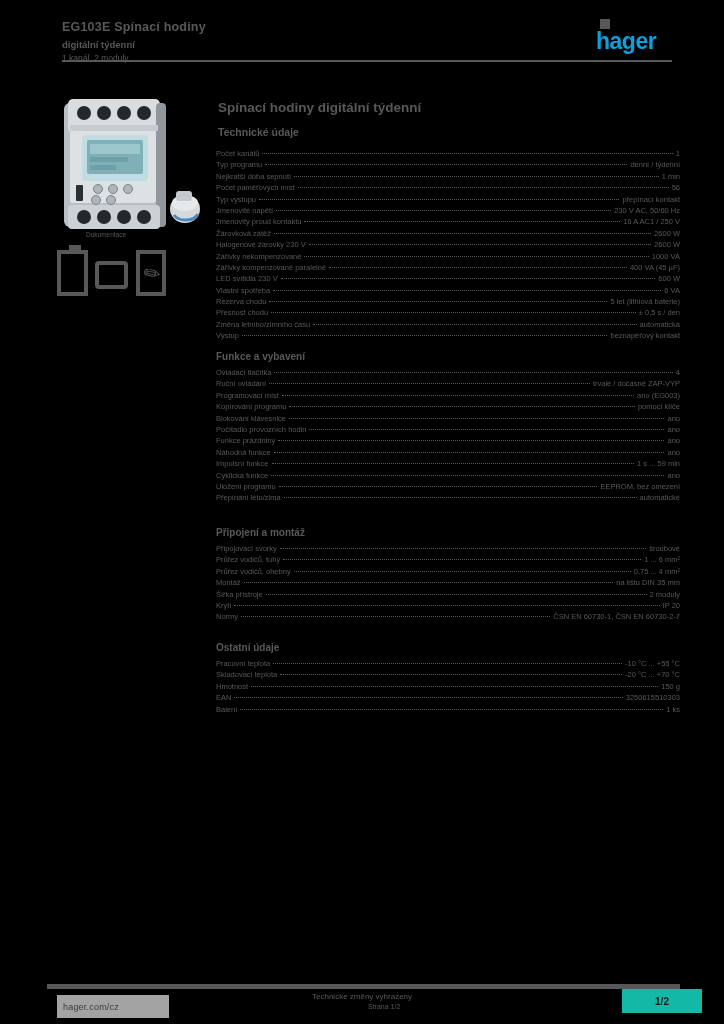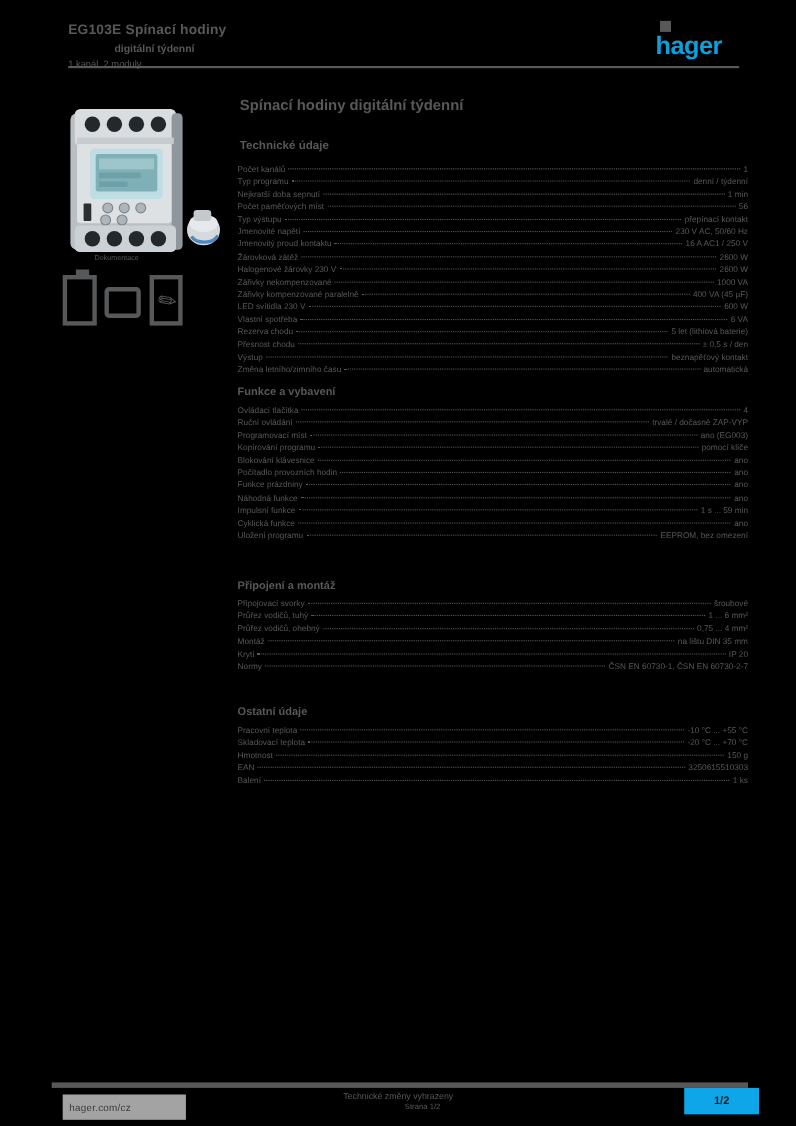--- a/index.html
+++ b/index.html
@@ -6,59 +6,59 @@
   html,body { background:#000; }
   .page {
     position:relative; width:724px; height:1024px; background:#000000;
     font-family:"Liberation Sans", sans-serif; overflow:hidden;
     margin:0 auto;
   }
 
   
   .hdr-left { position:absolute; left:62px; top:20px; color:#56585A; }
   .hdr-ref  { font-size:12.5px; font-weight:bold; line-height:15px; letter-spacing:.2px; }
-  .hdr-sub  { font-size:9.5px; font-weight:bold; line-height:12px; margin-top:4px;margin-left:42px; }
+  .hdr-sub  { font-size:9.5px; font-weight:bold; line-height:12px; margin-top:4px; }
   .hdr-sub2 { font-size:8.5px; line-height:11px; margin-top:2px; }
   .logo-notch { position:absolute; left:600px; top:19px; width:10px; height:10px; background:#56585A; }
   .logo { position:absolute; left:596px; top:29px; font-size:23px; font-weight:bold;
           color:#0CA0DC; letter-spacing:-0.5px; line-height:24px; }
   .hdr-rule { position:absolute; left:62px; top:60px; width:610px; height:2px; background:#56585A; }
 
   
   .figure { position:absolute; left:58px; top:93px; width:145px; height:142px; }
   .fig-caption { position:absolute; left:86px; top:231px; font-size:6.5px; color:#56585A; }
   .doc-icons { position:absolute; left:57px; top:248px; width:120px; height:50px; }
   .dicon { position:absolute; border:4px solid #56585A; background:#000; }
   .dicon-1 { left:0;   top:2px;  width:31px; height:46px; }
   .dicon-1::before { content:""; position:absolute; left:8px; top:-9px; width:12px; height:5px; background:#56585A; }
   .dicon-2 { left:38px; top:13px; width:33px; height:28px; border-radius:4px; }
   .dicon-3 { left:79px; top:2px;  width:30px; height:46px; }
   .dicon-hand { position:absolute; left:4px; top:8px; width:15px; height:24px; color:#56585A; font-size:20px; transform:rotate(-35deg); }
 
   
-  .main-title { position:absolute; left:218px; top:88px; font-size:13.5px; font-weight:bold; color:#56585A; }
+  .main-title { position:absolute; left:218px; top:100px; font-size:13.5px; font-weight:bold; color:#56585A; }
   .intro-label { position:absolute; left:218px; top:126px; font-size:10.5px; font-weight:bold; color:#56585A; }
 
   .spec-block { position:absolute; left:216px; width:464px; }
   .sec-title { font-size:10px; font-weight:bold; color:#56585A; }
   .spec-rows {}
   .spec-row { display:flex; align-items:baseline; height:11.4px; font-size:7.5px; color:#56585A; white-space:nowrap; }
   .spec-label { flex:0 0 auto; }
   .spec-leader { flex:1 1 auto; border-bottom:1px dotted #56585A; margin:0 3px; transform:translateY(-2px); min-width:8px; }
   .spec-value { flex:0 0 auto; text-align:right; }
 
   
   .ftr-rule { position:absolute; left:47px; top:984px; width:633px; height:5px; background:#56585A; }
   .ftr-chip { position:absolute; left:57px; top:995px; width:112px; height:23px; background:#a3a3a3;
               display:flex; align-items:center; padding-left:6px; }
   .ftr-chip span { font-size:9px; color:#3c3c3c; letter-spacing:.2px; }
   .ftr-center { position:absolute; left:312px; top:992px; color:#56585A; }
   .ftr-center .l1 { font-size:8px; line-height:10px; }
   .ftr-center .l2 { font-size:7px; line-height:9px; margin-left:56px; }
-  .ftr-pagebox { position:absolute; left:622px; top:989px; width:68px; height:24px; background:#0ea5e9;
+  .ftr-pagebox { position:absolute; left:622px; top:989px; width:80px; height:24px; background:#14b8a6;
                  display:flex; align-items:center; justify-content:center; }
   .ftr-pagebox span { font-size:10px; font-weight:bold; color:#17181a; }
 </style>
 </head>
 <body>
 
 <div class="page">
 
   <div class="hdr-left">
     <div class="hdr-ref">EG103E Spínací hodiny</div>
@@ -195,28 +195,28 @@
           <span class="spec-label">Rezerva chodu</span>
           <span class="spec-leader"></span>
           <span class="spec-value">5 let (lithiová baterie)</span>
         </div>
         <div class="spec-row">
           <span class="spec-label">Přesnost chodu</span>
           <span class="spec-leader"></span>
           <span class="spec-value">± 0,5 s / den</span>
         </div>
         <div class="spec-row">
+          <span class="spec-label">Změna letního/zimního času</span>
+          <span class="spec-leader"></span>
+          <span class="spec-value">automatická</span>
+        </div>
+        <div class="spec-row">
           <span class="spec-label">Výstup</span>
           <span class="spec-leader"></span>
           <span class="spec-value">beznapěťový kontakt</span>
-        </div>
-        <div class="spec-row">
-          <span class="spec-label">Změna letního/zimního času</span>
-          <span class="spec-leader"></span>
-          <span class="spec-value">automatická</span>
         </div>
       </div>
   </div>
 
   <div class="spec-block" style="top:351px;">
     <div class="sec-title">Funkce a vybavení</div>
     <div class="spec-rows" style="margin-top:6px;">
         <div class="spec-row">
           <span class="spec-label">Ovládací tlačítka</span>
           <span class="spec-leader"></span>
@@ -265,20 +265,25 @@
         <div class="spec-row">
           <span class="spec-label">Cyklická funkce</span>
           <span class="spec-leader"></span>
           <span class="spec-value">ano</span>
         </div>
         <div class="spec-row">
           <span class="spec-label">Uložení programu</span>
           <span class="spec-leader"></span>
           <span class="spec-value">EEPROM, bez omezení</span>
         </div>
+        <div class="spec-row">
+          <span class="spec-label">Přepínání léto/zima</span>
+          <span class="spec-leader"></span>
+          <span class="spec-value">automatické</span>
+        </div>
       </div>
   </div>
 
   <div class="spec-block" style="top:527px;">
     <div class="sec-title">Připojení a montáž</div>
     <div class="spec-rows" style="margin-top:6px;">
         <div class="spec-row">
           <span class="spec-label">Připojovací svorky</span>
           <span class="spec-leader"></span>
           <span class="spec-value">šroubové</span>
@@ -292,20 +297,25 @@
           <span class="spec-label">Průřez vodičů, ohebný</span>
           <span class="spec-leader"></span>
           <span class="spec-value">0,75 ... 4 mm²</span>
         </div>
         <div class="spec-row">
           <span class="spec-label">Montáž</span>
           <span class="spec-leader"></span>
           <span class="spec-value">na lištu DIN 35 mm</span>
         </div>
         <div class="spec-row">
+          <span class="spec-label">Šířka přístroje</span>
+          <span class="spec-leader"></span>
+          <span class="spec-value">2 moduly</span>
+        </div>
+        <div class="spec-row">
           <span class="spec-label">Krytí</span>
           <span class="spec-leader"></span>
           <span class="spec-value">IP 20</span>
         </div>
         <div class="spec-row">
           <span class="spec-label">Normy</span>
           <span class="spec-leader"></span>
           <span class="spec-value">ČSN EN 60730-1, ČSN EN 60730-2-7</span>
         </div>
       </div>

